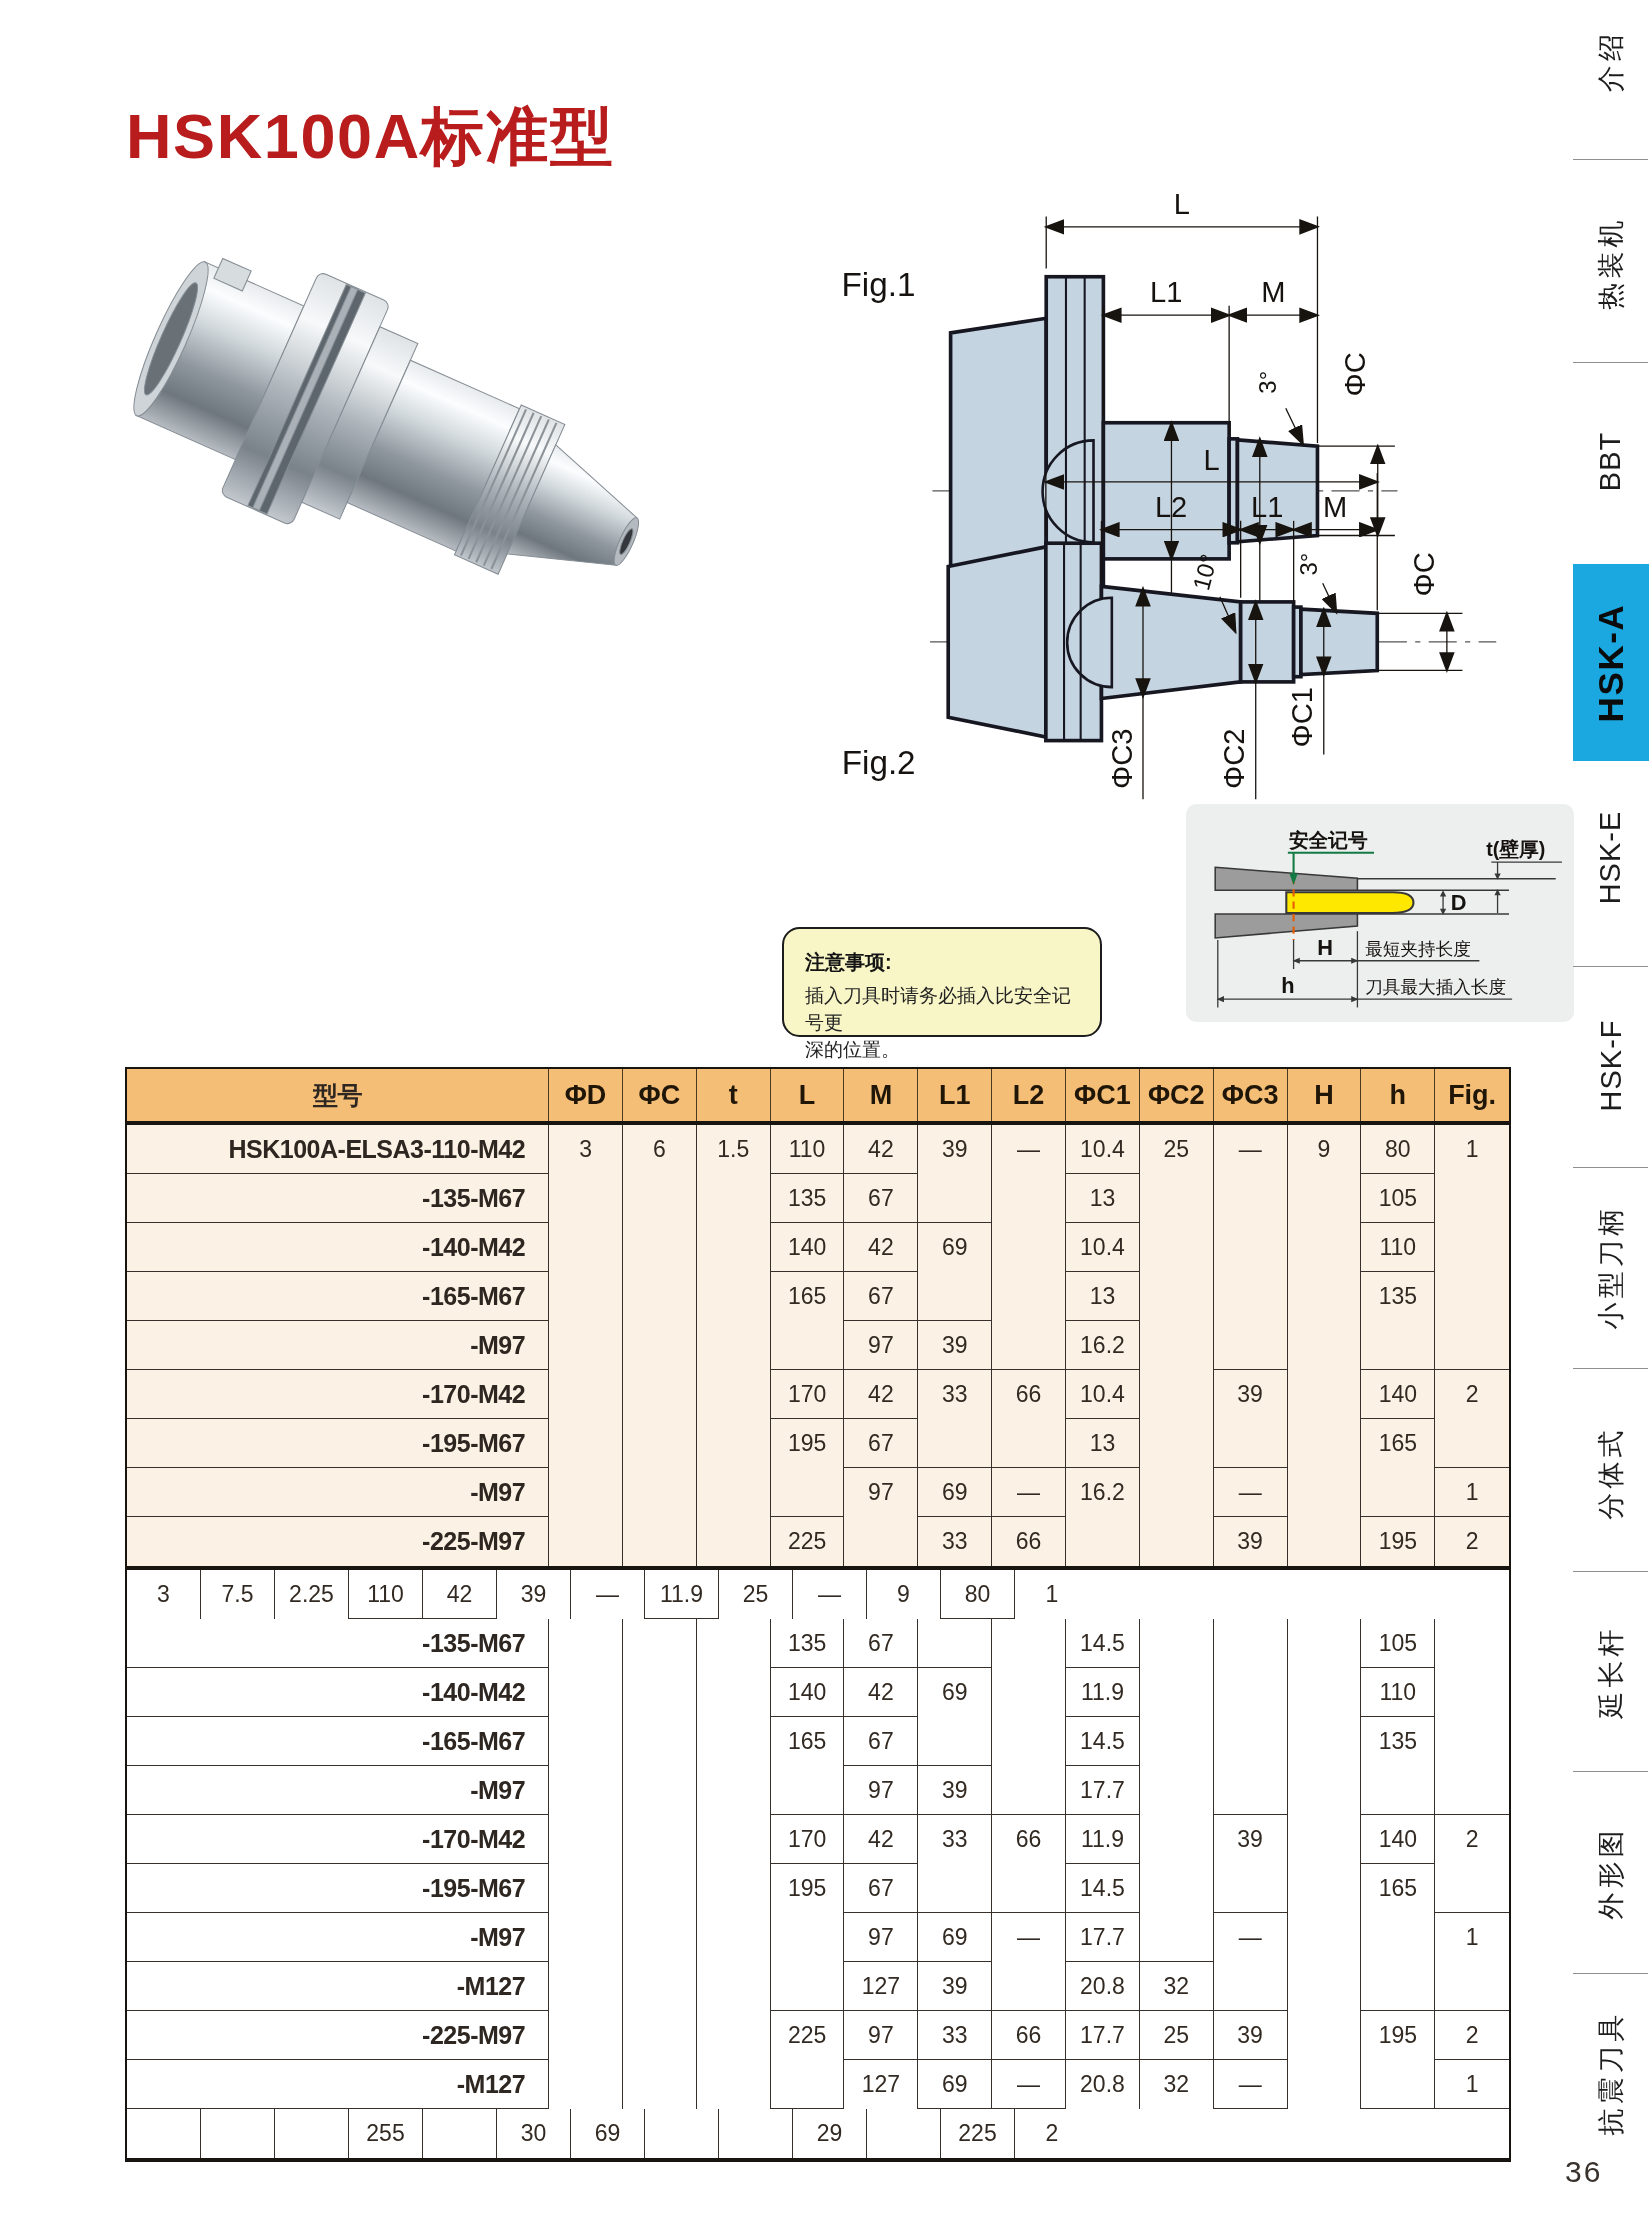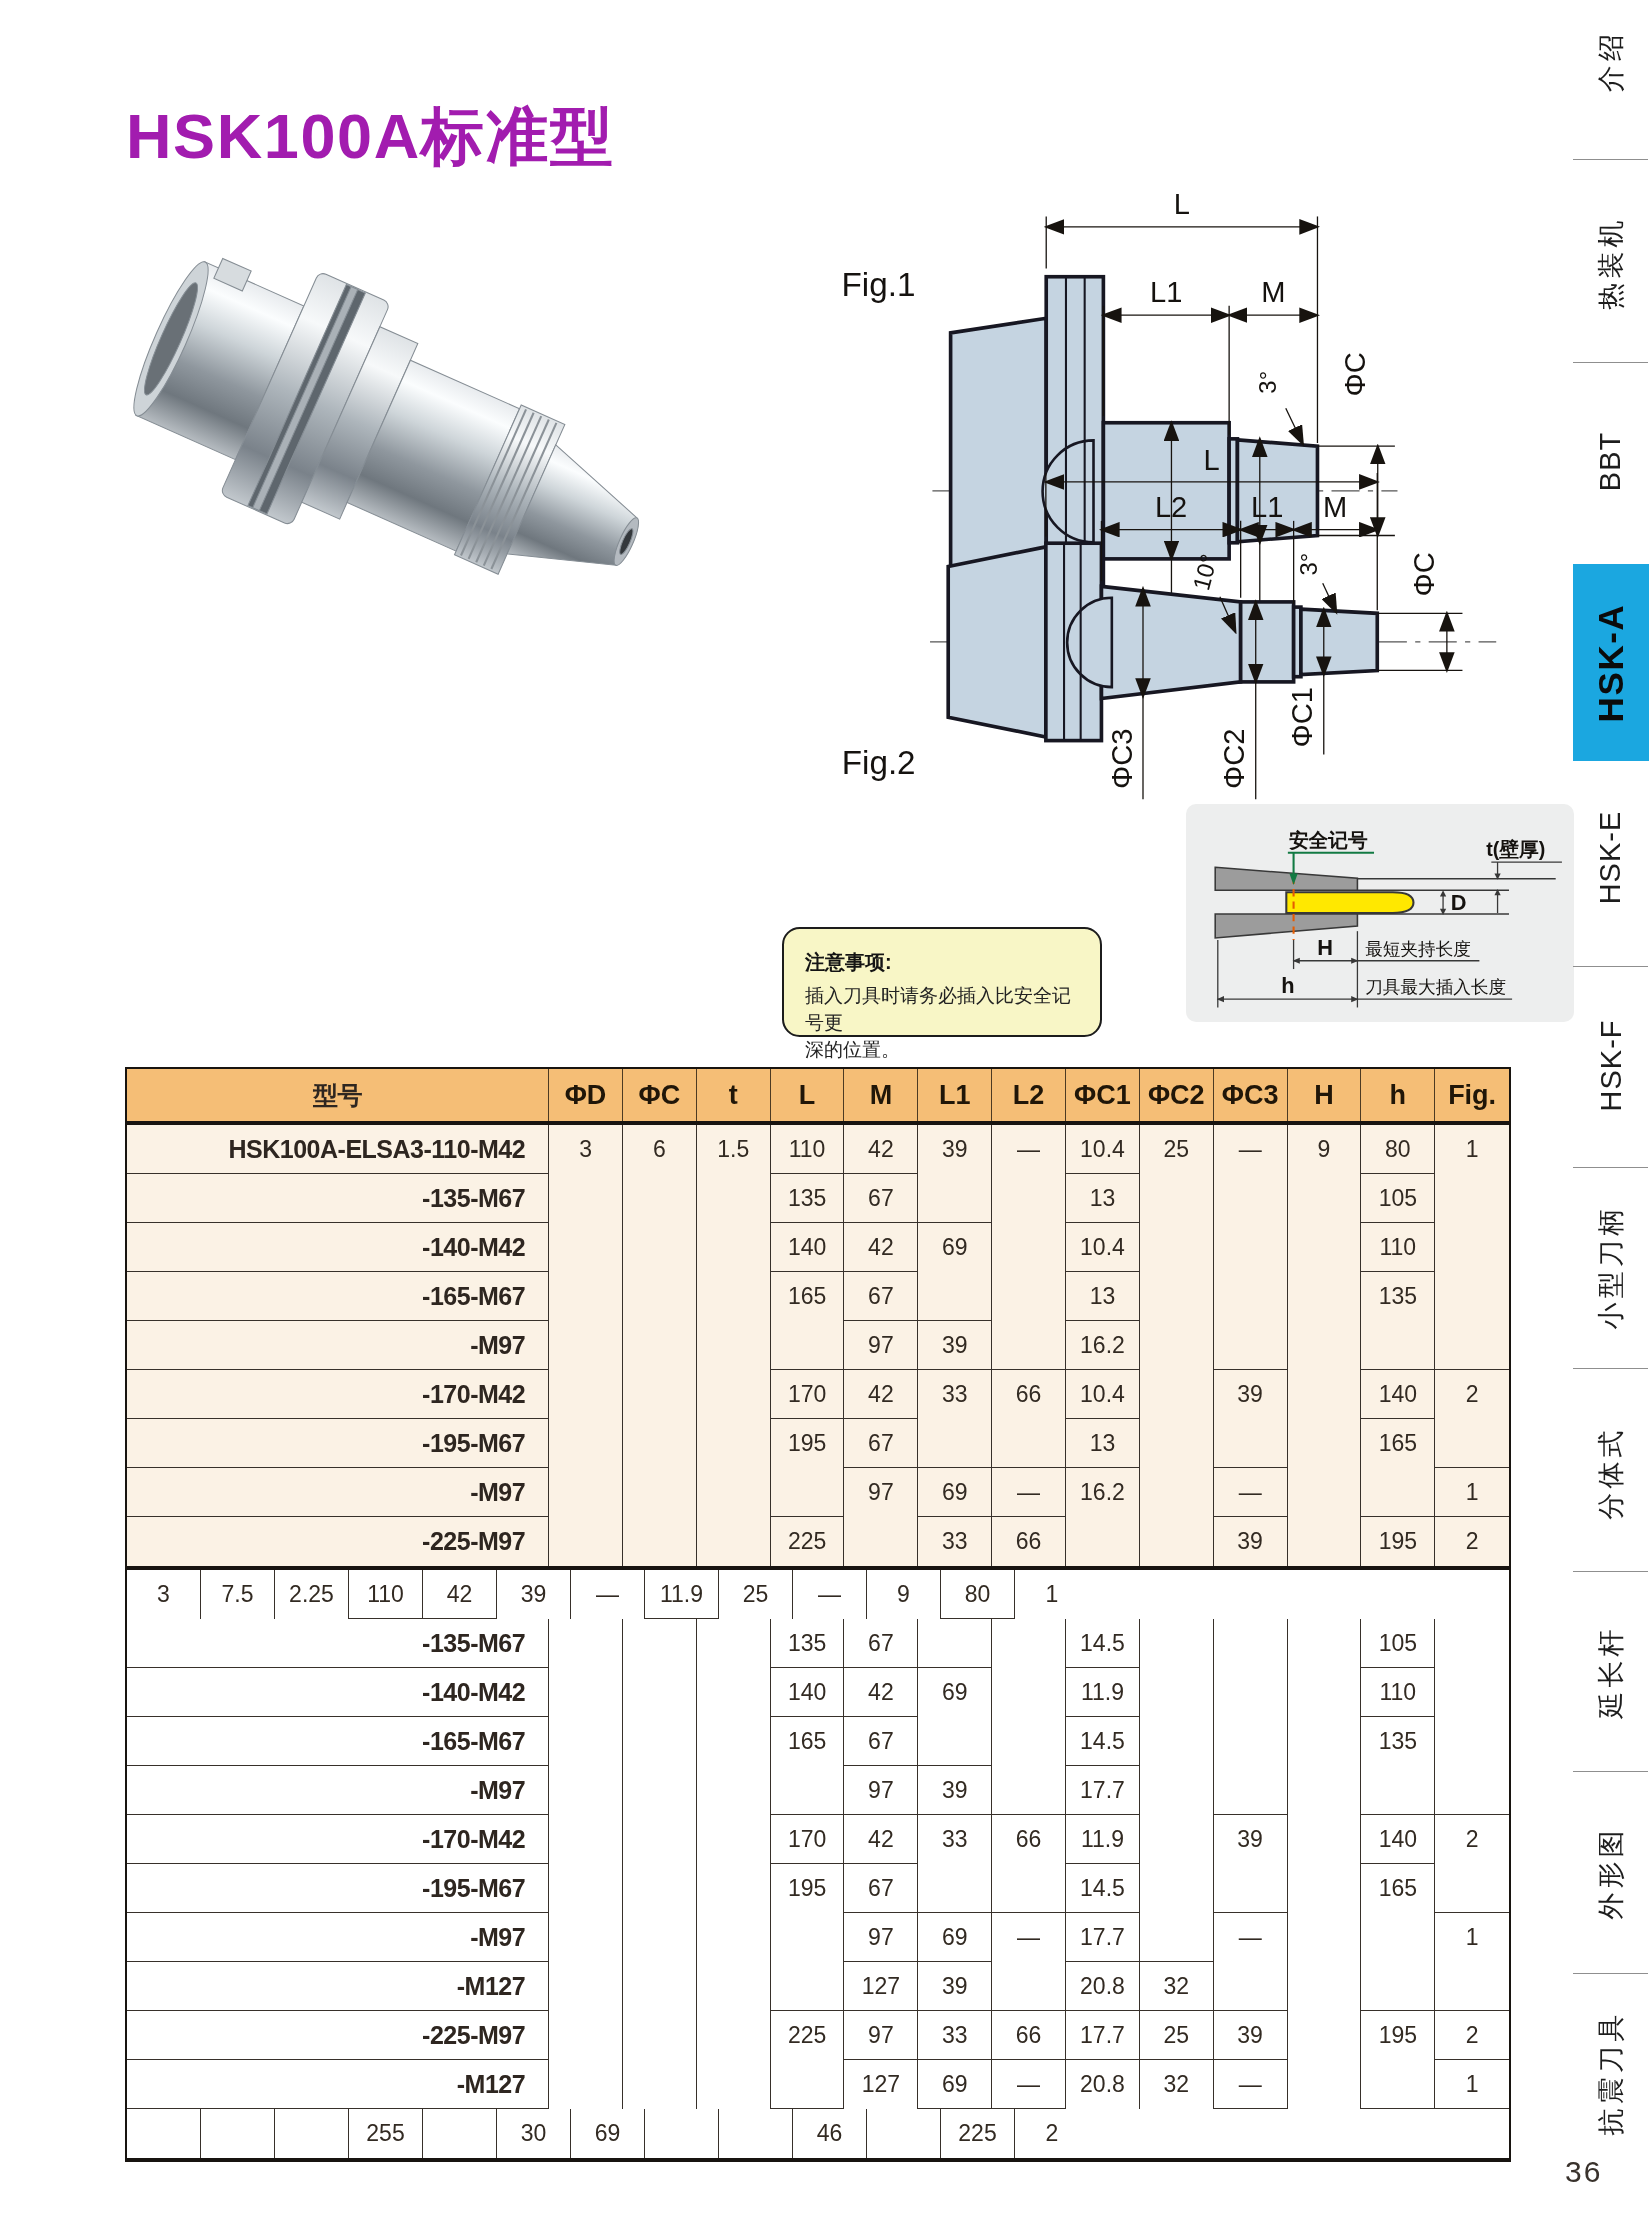--- a/index.html
+++ b/index.html
@@ -1,20 +1,20 @@
 <!DOCTYPE html>
 <html style="font-size:8.3px"><head>
 <meta charset="utf-8">
 <style>
   html,body{margin:0;padding:0;background:#ffffff;}
   #page{position:relative;width:1650px;height:2239px;background:#ffffff;overflow:hidden;
         font-family:"Liberation Sans",sans-serif;color:#17120d;}
   .abs{position:absolute;}
   
-  #page-title{left:126px;top:94px;font-size:63px;font-weight:800;letter-spacing:1.6px;color:#a21caf;}
+  #page-title{left:126px;top:94px;font-size:63px;font-weight:800;letter-spacing:1.6px;color:#b91c1c;}
   
   #note-box{left:782px;top:919px;width:320px;height:110px;background:#F8F6C6;
             border:2.6px solid #1c1c1c;border-radius:17.7px;box-sizing:border-box;padding:20px 21px 0 21px;margin-top:8px;}
   #note-box .nt{font-size:20px;font-weight:700;color:#141414;}
   #note-box .nb{font-size:19px;line-height:27px;color:#232323;margin-top:6.2px;}
   
   #safety-panel{left:1186px;top:804px;width:388px;height:218px;background:#EDEEEE;border-radius:10px;text-align:right;}
   
   #tbl{left:125px;top:1067px;width:1382px;border:2.1px solid #181410;border-bottom:4.7px solid #181410;background:#7f1d1d;box-sizing:content-box;}
   .thead{display:flex;height:52px;background:#F5BE76;border-bottom:4.2px solid #181410;}
@@ -592,21 +592,21 @@
         <div class="row">
           <div class="c cn"></div>
           <div class="c cn"></div>
           <div class="c cn"></div>
           <div class="c cn">255</div>
           <div class="c cn"></div>
           <div class="c cn">30</div>
           <div class="c cn">69</div>
           <div class="c cn"></div>
           <div class="c cn"></div>
-          <div class="c cn">46</div>
+          <div class="c cn">29</div>
           <div class="c cn"></div>
           <div class="c cn">225</div>
           <div class="c cn last">2</div>
         </div>
       </div>
     </div>
 
   <div id="sidebar">
       <div class="vtab" style="top: -33px; height: 187px;">
         <span>介绍</span>

